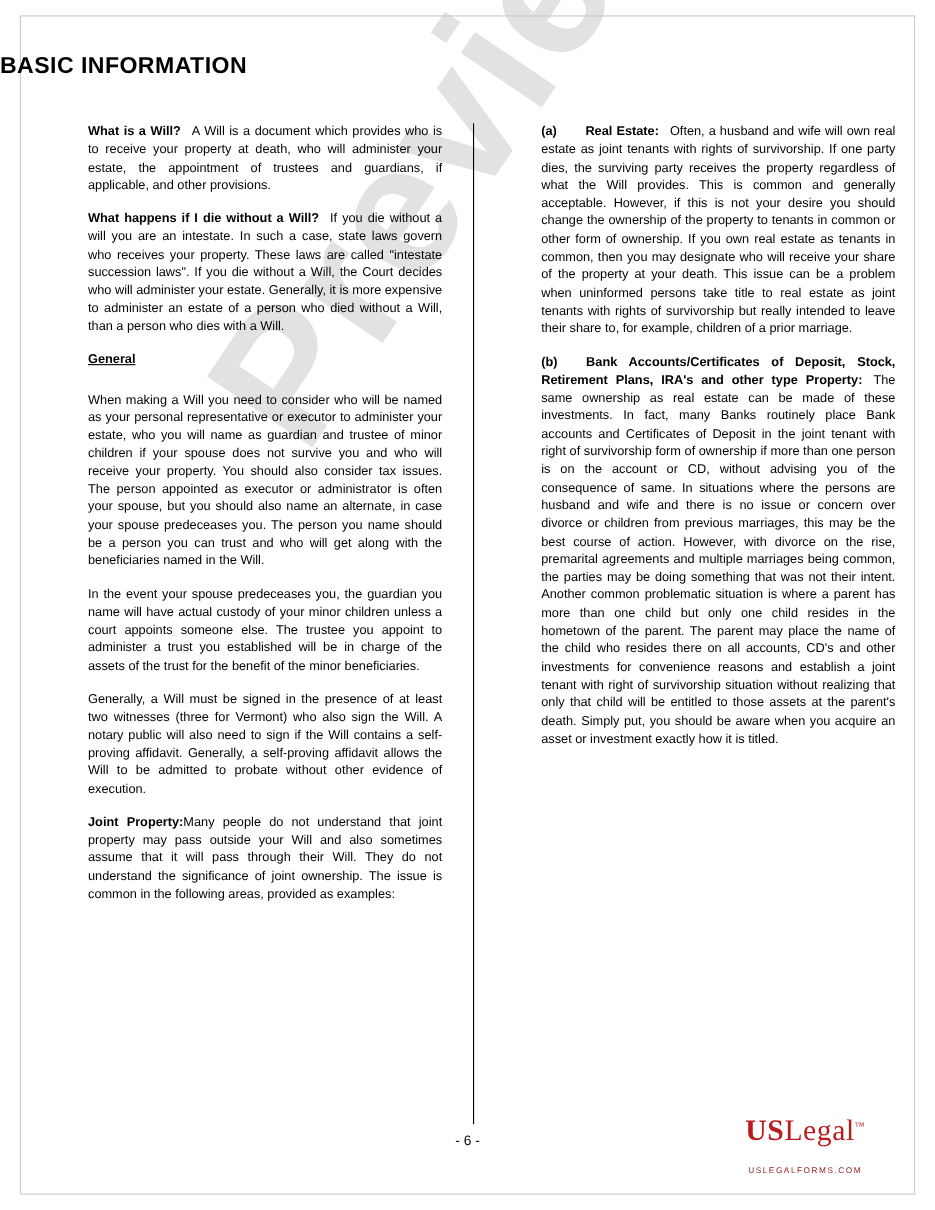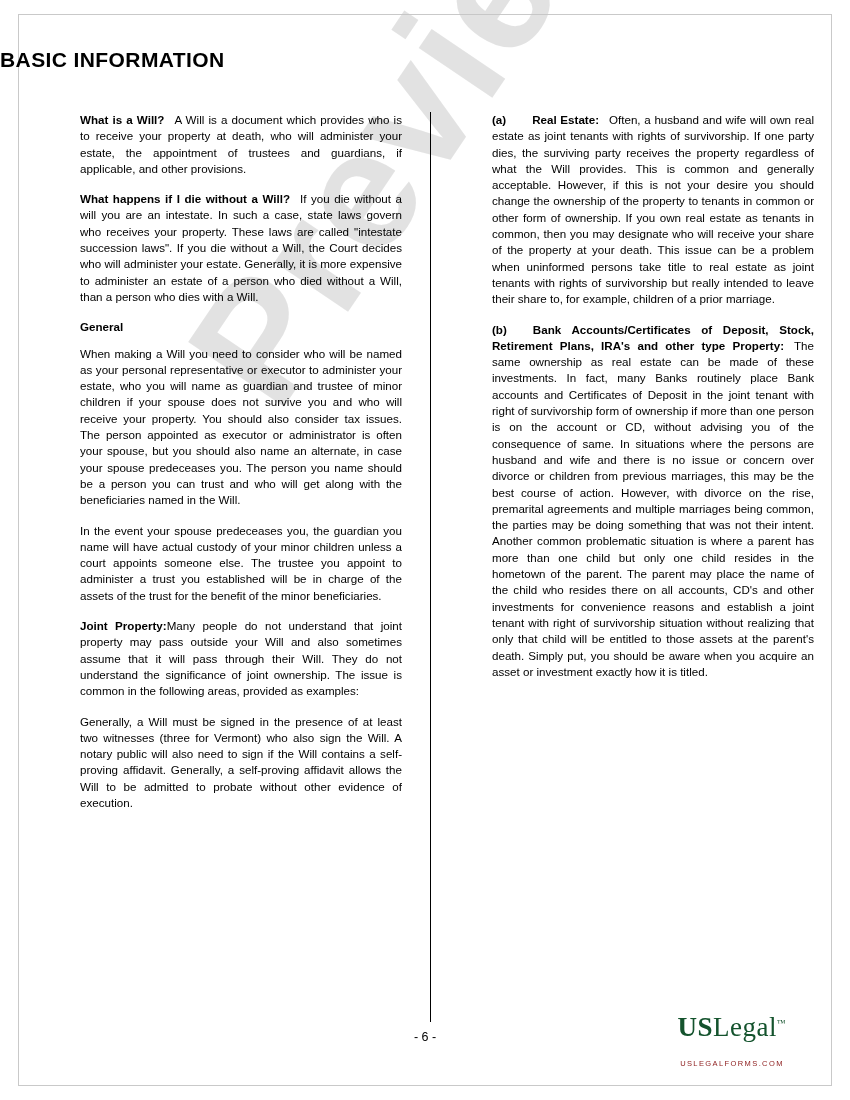--- a/index.html
+++ b/index.html
@@ -62,22 +62,23 @@
     height: 910px;
     background: #000000;
   }
   .para {
     margin: 0 0 14px 0;
     text-align: justify;
     text-justify: inter-word;
   }
   .lead { font-weight: bold; }
   .heading {
-    margin: 0 0 10px 0;
-    font-weight: bold;
+    margin: 0 0 20px 0;
+    font-weight: bold;
+    text-decoration: underline;
   }
   .tagchar {
     font-weight: bold;
   }
   .gap { display: inline-block; width: 26px; }
   .gap-sm { display: inline-block; width: 10px; }
   .page-number {
     position: absolute;
     left: 0;
     top: 1030px;
@@ -112,21 +113,21 @@
   .logo {
     position: absolute;
     right: 48px;
     bottom: 32px;
     width: 140px;
     text-align: center;
   }
   .logo-main {
     font-family: "Liberation Serif", serif;
     font-size: 27px;
-    color: #14532d;
+    color: #b91c1c;
     font-weight: normal;
     letter-spacing: 0.5px;
     white-space: nowrap;
   }
   .logo-main .us { font-weight: bold; }
   .logo-tm {
     font-size: 9px;
     vertical-align: super;
   }
   .logo-sub {
@@ -164,25 +165,25 @@
       <p class="para">
         <span class="lead">What happens if I die without a Will?</span><span class="gap-sm"></span><span>If you die without a will you are an intestate.  In such a case, state laws govern who receives your property.  These laws are called "intestate succession laws".  If you die without a Will, the Court decides who will administer your estate.  Generally, it is more expensive to administer an estate of a person who died without a Will, than a person who dies with a Will.</span>
       </p>
 
       <p class="heading">General</p>
 
       <p class="para">When making a Will you need to consider who will be named as your personal representative or executor to administer your estate, who you will name as guardian and trustee of minor children if your spouse does not survive you and who will receive your property.  You should also consider tax issues.  The person appointed as executor or administrator is often your spouse, but you should also name an alternate, in case your spouse predeceases you.  The person you name should be a person you can trust and who will get along with the beneficiaries named in the Will.</p>
 
       <p class="para">In the event your spouse predeceases you, the guardian you name will have actual custody of your minor children unless a court appoints someone else.  The trustee you appoint to administer a trust you established will be in charge of the assets of the trust for the benefit of the minor beneficiaries.</p>
 
+      <p class="para">Generally, a Will must be signed in the presence of at least two witnesses (three for Vermont) who also sign the Will.  A notary public will also need to sign if the Will contains a self-proving affidavit.  Generally, a self-proving affidavit allows the Will to be admitted to probate without other evidence of execution.</p>
+
       <p class="para">
         <span class="lead">Joint Property:</span><span>Many people do not understand that joint property may pass outside your Will and also sometimes assume that it will pass through their Will.  They do not understand the significance of joint ownership.  The issue is common in the following areas, provided as examples:</span>
       </p>
-
-      <p class="para">Generally, a Will must be signed in the presence of at least two witnesses (three for Vermont) who also sign the Will.  A notary public will also need to sign if the Will contains a self-proving affidavit.  Generally, a self-proving affidavit allows the Will to be admitted to probate without other evidence of execution.</p>
 
     </div>
 
     <div class="col col-right">
 
       <p class="para">
         <span class="tagchar">(a)</span><span class="gap"></span><span class="lead">Real Estate:</span><span class="gap-sm"></span><span>Often, a husband and wife will own real estate as joint tenants with rights of survivorship.  If one party dies, the surviving party receives the property regardless of what the Will provides.   This is common and generally acceptable.  However, if this is not your desire you should change the ownership of the property to tenants in common or other form of ownership.  If you own real estate as tenants in common, then you may designate who will receive your share of the property at your death.   This issue can be a problem when uninformed persons take title to real estate as joint tenants with rights of survivorship but really intended to leave their share to, for example, children of a prior marriage.</span>
       </p>
 
       <p class="para">

